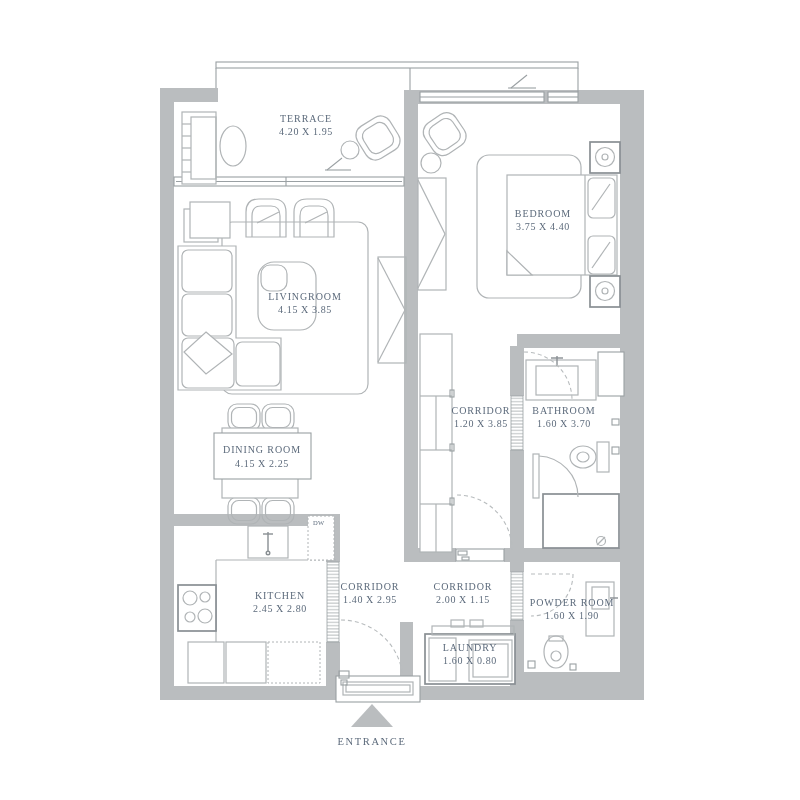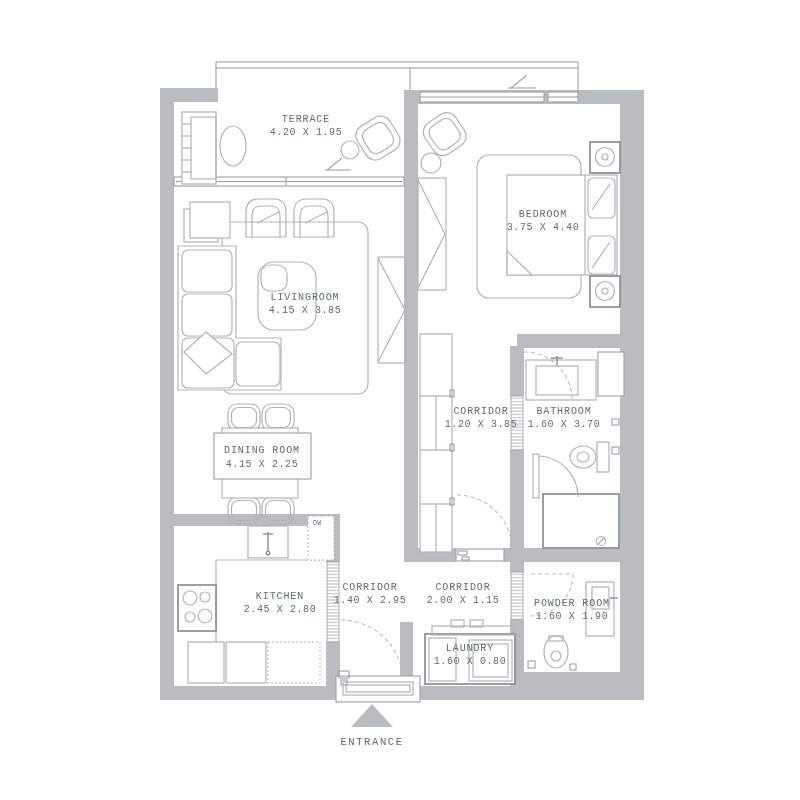--- a/index.html
+++ b/index.html
@@ -1,17 +1,17 @@
 <!DOCTYPE html>
 <html style="--wall: #babdbf; --line: #9aa0a3; --furniture: #b0b4b6; --fixture: #898f93; --dashed: #b8bcbe; --text: #5d6b7c; --bg: #ffffff;"><head>
 <meta charset="utf-8">
 <style>
   html,body{margin:0;padding:0;background:#fff;}
   #stage{position:relative;width:672px;height:800px;background:var(--bg,#fff);overflow:hidden;
-         font-family:Liberation Mono, monospace;}
+         font-family:Liberation Serif, serif;}
   svg{position:absolute;left:0;top:0;}
   .wall{fill:var(--wall,#babdbf);}
   .thin{fill:none;stroke:var(--line,#9aa0a3);stroke-width:1.1;}
   .thinf{fill:#fff;stroke:var(--line,#9aa0a3);stroke-width:1.1;}
   .furn{fill:#fff;stroke:var(--furniture,#b0b4b6);stroke-width:1.2;}
   .furnln{fill:none;stroke:var(--furniture,#b0b4b6);stroke-width:1.2;}
   .dark{fill:#fff;stroke:var(--fixture,#898f93);stroke-width:1.7;}
   .darkln{fill:none;stroke:var(--fixture,#898f93);stroke-width:1.4;}
   .dashed{fill:none;stroke:var(--dashed,#b8bcbe);stroke-width:1.1;stroke-dasharray:4 3;}
   .dotted{fill:#fff;stroke:var(--furniture,#b0b4b6);stroke-width:1;stroke-dasharray:2 2;}

